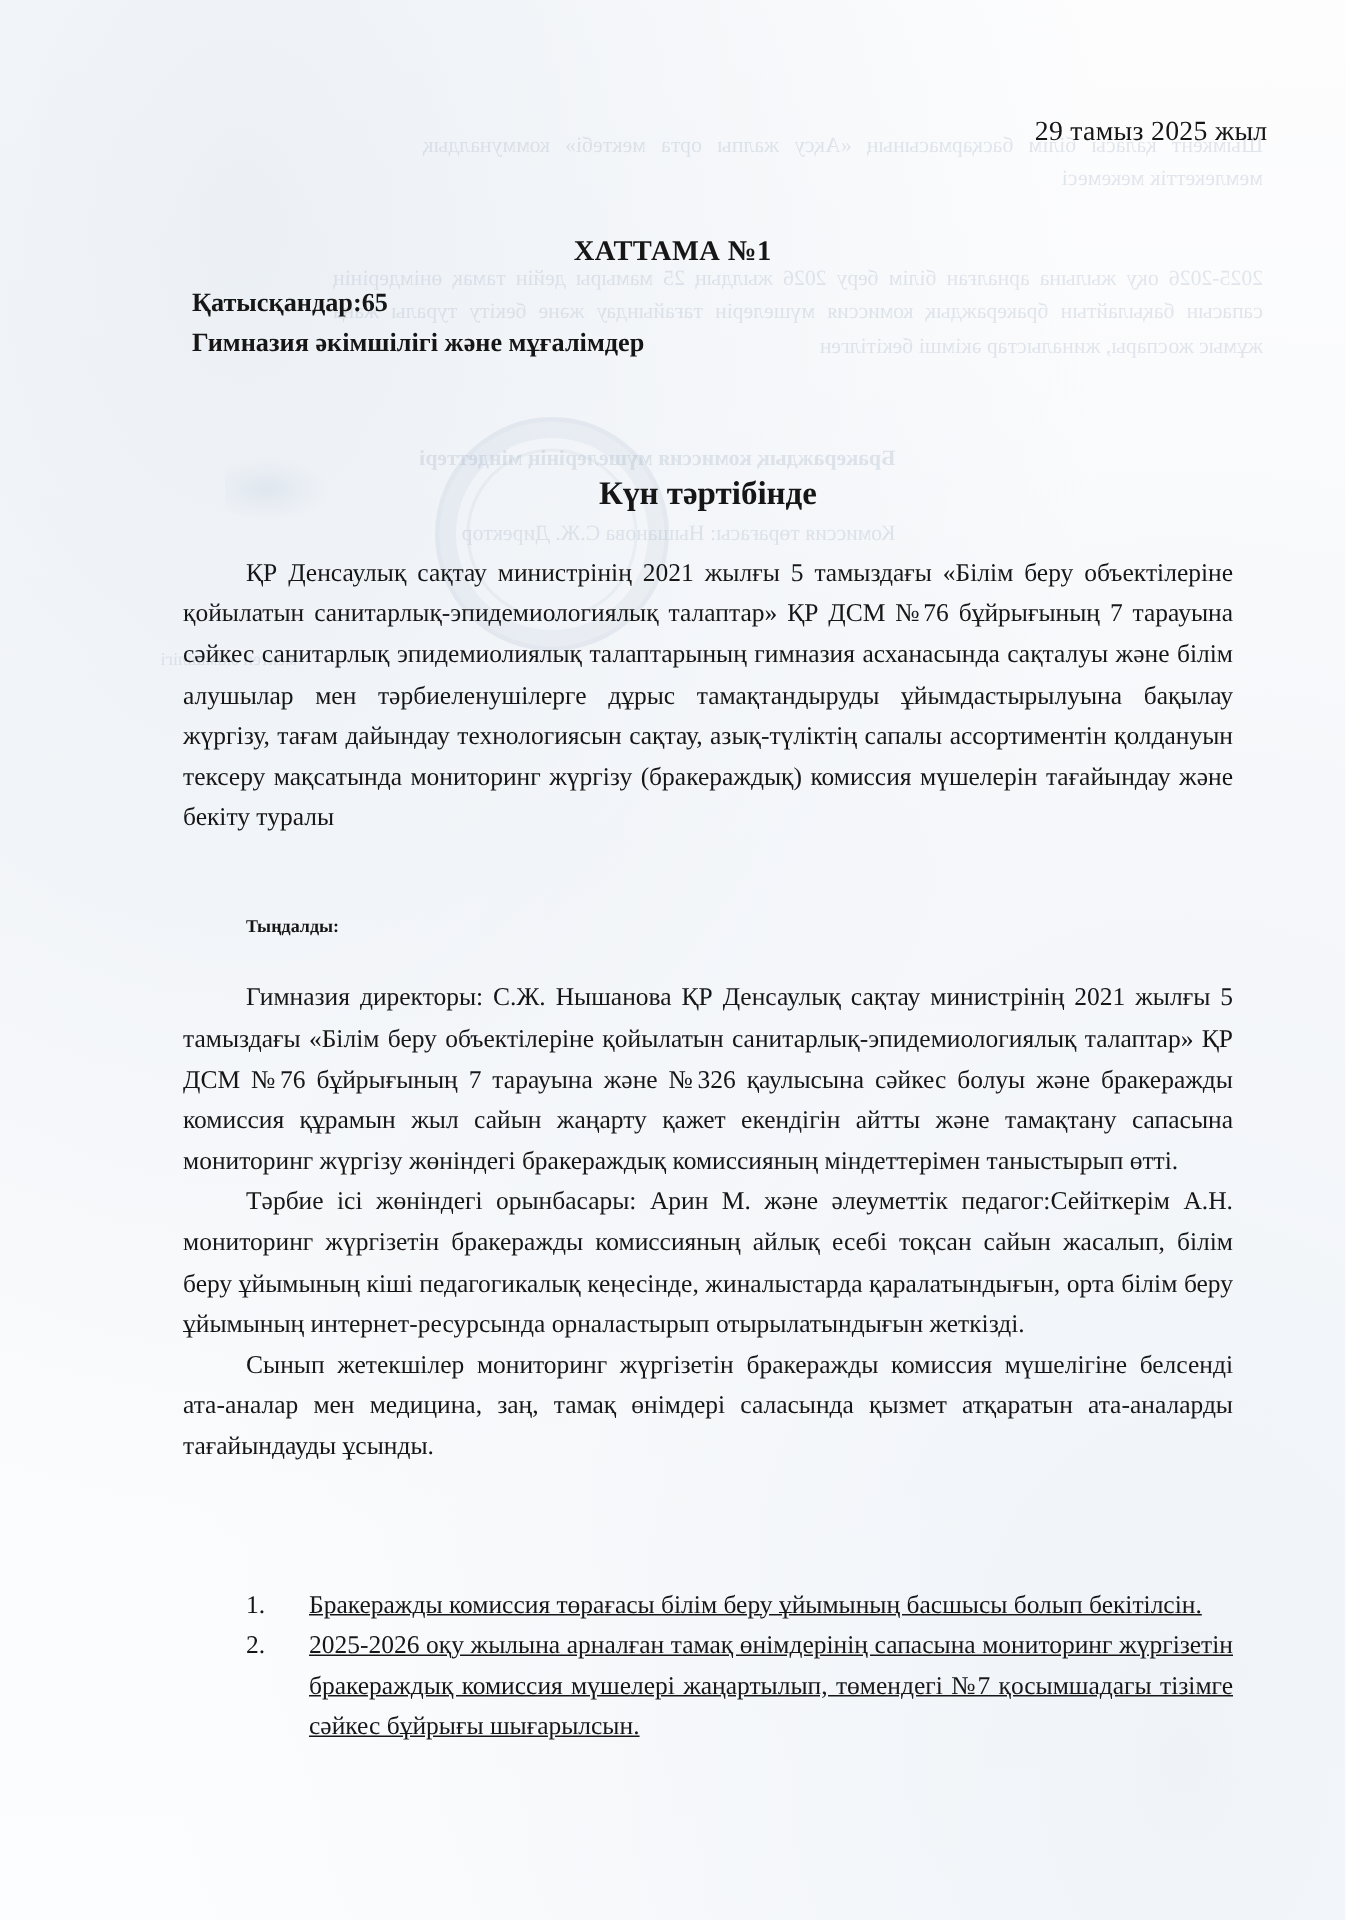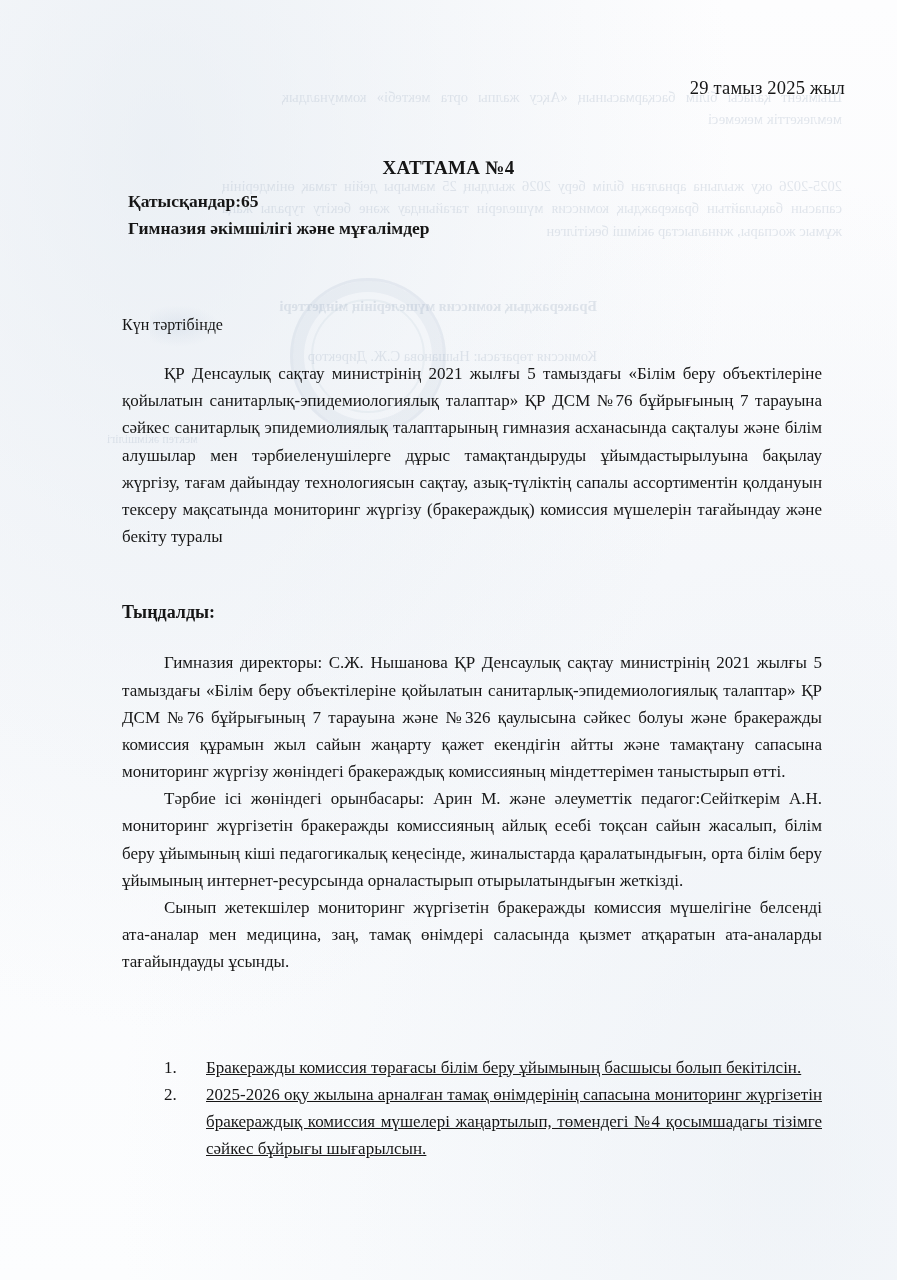--- a/index.html
+++ b/index.html
@@ -114,26 +114,28 @@
     position: absolute;
     top: 188px;
     left: 128px;
     font-weight: bold;
     font-size: 17.5px;
     line-height: 1.52;
   }
   .attendance div { white-space: nowrap; }
 
   .section-head {
-    font-weight: normal;
-    font-size: 16px;
+    text-align: center;
+    font-weight: bold;
+    font-size: 22px;
   }
   .left-head {
     font-weight: bold;
-    font-size: 18px;
+    font-size: 12px;
+    margin-left: 42px;
   }
 
   .body-area {
     position: absolute;
     top: 316px;
     left: 122px;
     width: 700px;
   }
   p.para {
     margin: 0;
@@ -181,21 +183,21 @@
     <div class="bleed-block bleed-b5 bleed-right">мектеп әкімшілігі</div>
   </div>
 
   <div class="stamp-ghost"></div>
   <div class="ink-smudge"></div>
 
   <div class="content">
 
     <div class="date-line">29 тамыз 2025 жыл</div>
 
-    <div class="doc-title">ХАТТАМА №4</div>
+    <div class="doc-title">ХАТТАМА №1</div>
 
     <div class="attendance">
       <div>Қатысқандар:65</div>
       <div>Гимназия әкімшілігі және мұғалімдер</div>
     </div>
 
     <div class="body-area">
 
       <div class="section-head">Күн тәртібінде</div>
       <div class="gap-m"></div>
@@ -213,18 +215,18 @@
 
       <div class="gap-m"></div>
 
       <div class="numbered">
         <span class="num">1.</span>
         <span class="txt">Бракеражды комиссия төрағасы білім беру ұйымының басшысы болып бекітілсін.</span>
       </div>
 
       <div class="numbered">
         <span class="num">2.</span>
-        <span class="txt">2025-2026 оқу жылына арналған тамақ өнімдерінің сапасына мониторинг жүргізетін бракераждық комиссия мүшелері жаңартылып, төмендегі №4 қосымшадагы тізімге сәйкес бұйрығы шығарылсын.</span>
+        <span class="txt">2025-2026 оқу жылына арналған тамақ өнімдерінің сапасына мониторинг жүргізетін бракераждық комиссия мүшелері жаңартылып, төмендегі №7 қосымшадагы тізімге сәйкес бұйрығы шығарылсын.</span>
       </div>
 
     </div>
   </div>
 </div>
 
 </body></html>

